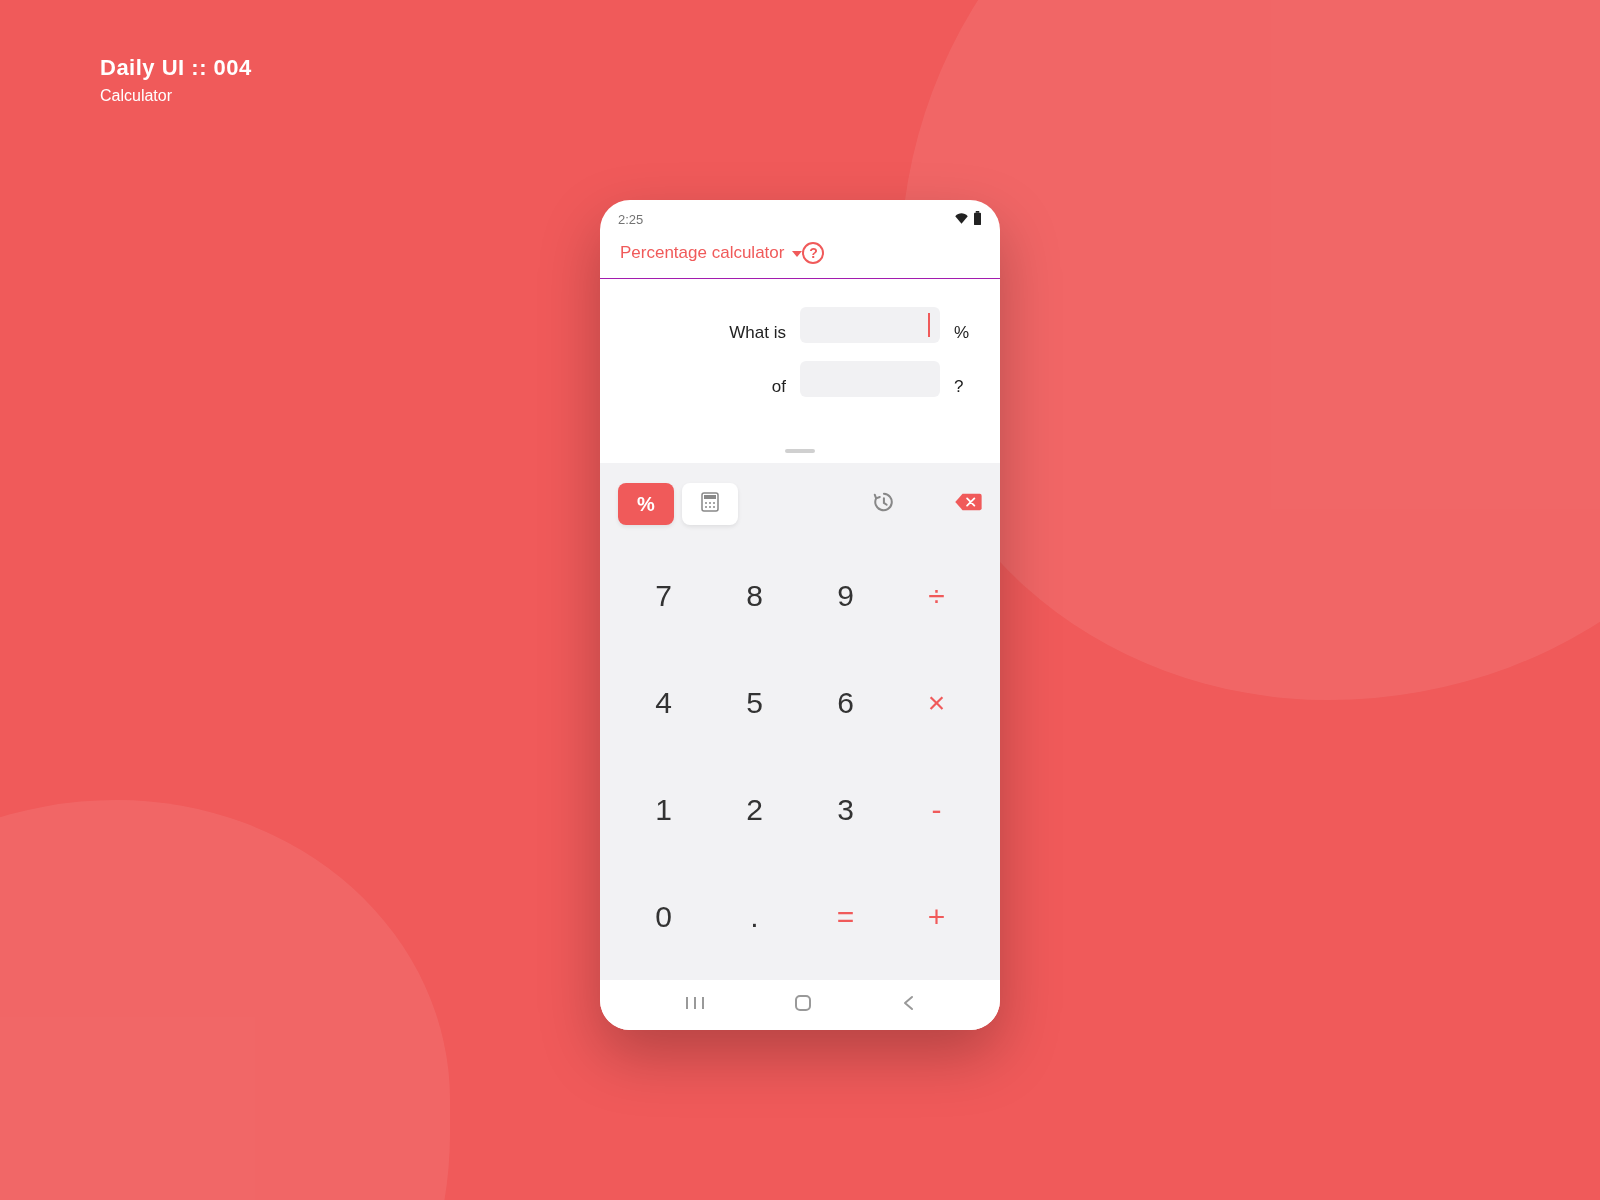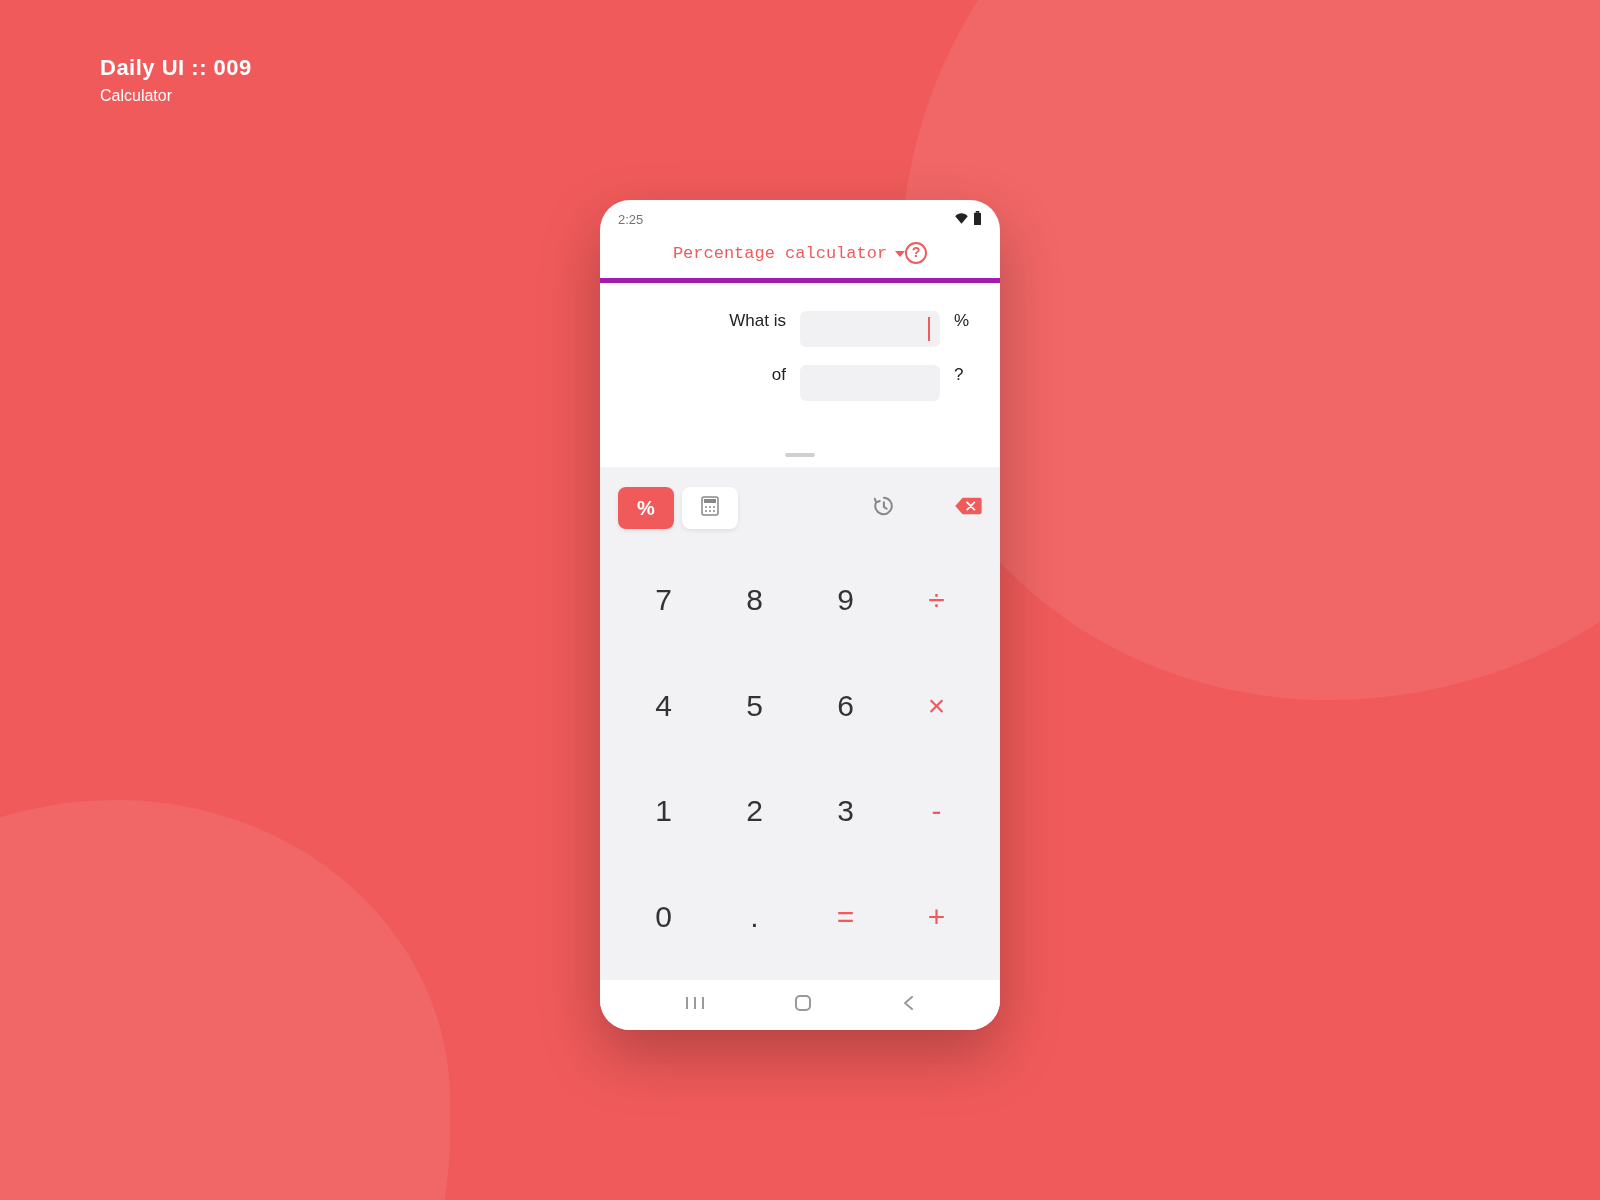--- a/index.html
+++ b/index.html
@@ -18,27 +18,27 @@
     width: 400px; height: 830px;
     background: #fff; border-radius: 30px;
     box-shadow: 0 25px 60px rgba(0,0,0,0.25);
     overflow: hidden;
     display: flex; flex-direction: column;
   }
 
   .statusbar { height: 30px; display: flex; align-items: center; justify-content: space-between; padding: 8px 18px 0 18px; font-size: 13px; color: #737373; }
   .statusbar .right { display: flex; gap: 4px; align-items: center; }
 
-  .appbar { padding: 12px 20px 14px 20px; display: flex; align-items: center; justify-content: center; border-bottom: 5px solid #a21caf; font-family: Liberation Mono, monospace; }
+  .appbar { padding: 12px 20px 14px 20px; display: flex; align-items: center; justify-content: flex-start; border-bottom: 1px solid #a21caf; }
   .appbar .title-wrap { display: flex; align-items: center; gap: 8px; color: #f05a5a; font-size: 17px; font-weight: 500; cursor: pointer; }
   .chevron-down { width: 0; height: 0; border-left: 5px solid transparent; border-right: 5px solid transparent; border-top: 6px solid #f05a5a; margin-top: 2px; }
   .help-icon { width: 22px; height: 22px; border: 2px solid #f05a5a; border-radius: 50%; display: flex; align-items: center; justify-content: center; color: #f05a5a; font-size: 14px; font-weight: 600; cursor: pointer; }
 
   .form-area { padding: 28px 30px 30px 30px; background: #fff; }
-  .form-row { display: flex; align-items: flex-start; justify-content: flex-end; gap: 14px; margin-bottom: 18px; }
+  .form-row { display: flex; align-items: flex-end; justify-content: flex-end; gap: 14px; margin-bottom: 18px; }
   .form-row .lbl { font-size: 17px; color: #222; text-align: right; }
   .form-row .inp { width: 140px; height: 36px; background: #f1f1f3; border-radius: 6px; border: none; position: relative; }
   .form-row .inp.active::after { content:''; position:absolute; right: 10px; top: 6px; bottom: 6px; width: 2px; background:#f05a5a; }
   .form-row .suffix { font-size: 17px; width: 16px; color: #222; }
 
   .handle-area { display:flex; justify-content:center; padding: 4px 0 10px 0; background:#fff; }
   .handle { width: 30px; height: 4px; background: #d0d0d0; border-radius: 2px; }
 
   .keypad-area { flex: 1; background: #f2f2f4; padding: 20px 18px 10px 18px; display: flex; flex-direction: column; }
 
@@ -58,21 +58,21 @@
   .nav-icon { color: #999; cursor:pointer; }
 
 </style>
 </head>
 <body>
 
 <div class="blob1"></div>
 <div class="blob2"></div>
 
 <div class="header-text">
-  <div class="line1">Daily UI :: 009</div>
+  <div class="line1">Daily UI :: 004</div>
   <div class="line2">Calculator</div>
 </div>
 
 <div class="phone">
 
   <div class="statusbar">
     <span>2:25</span>
     <span class="right">
       <span>
         <svg width="15" height="12" viewBox="0 0 24 18">

